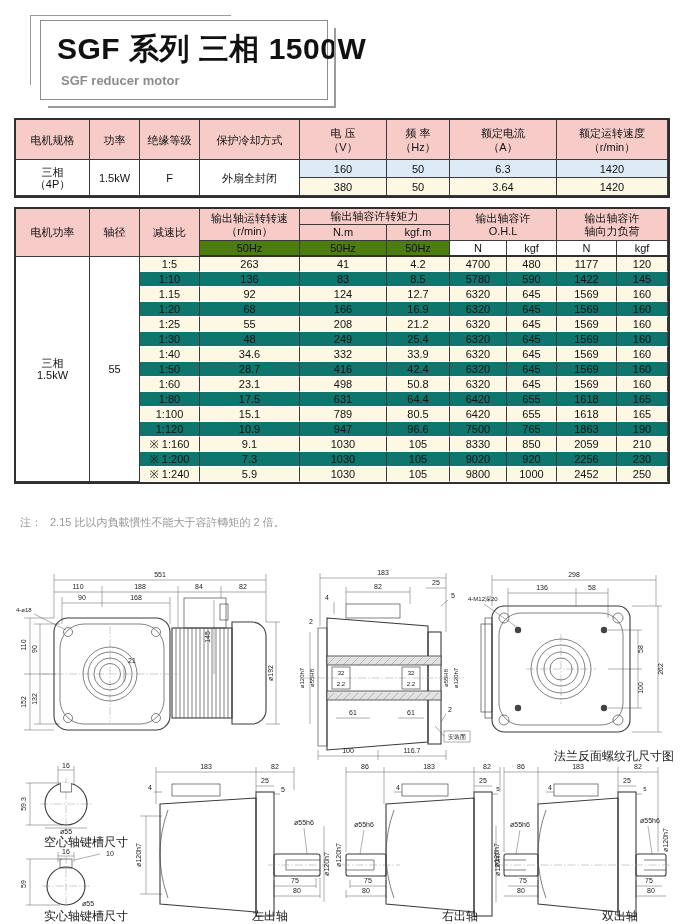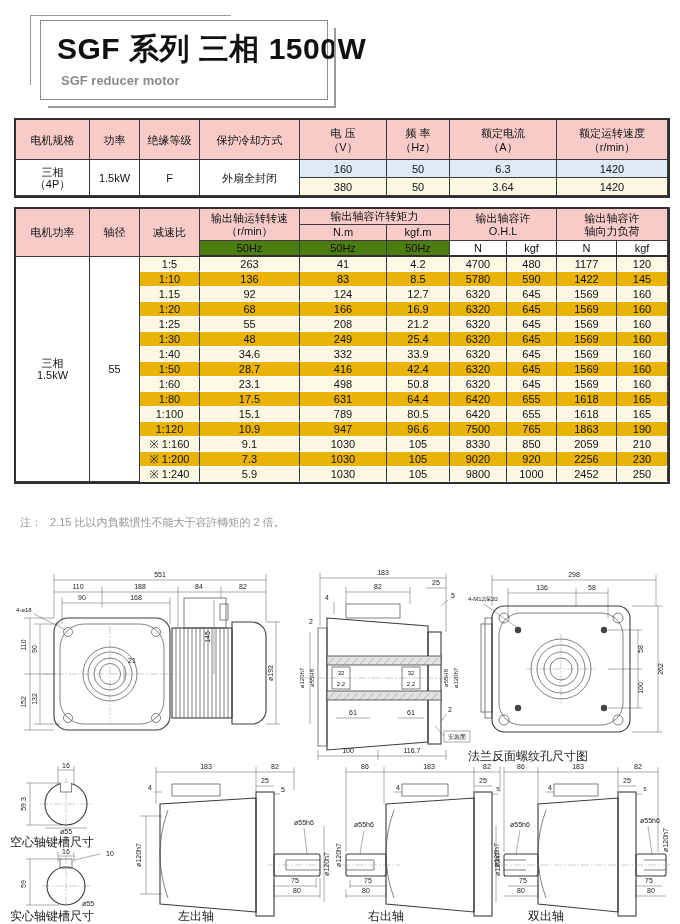--- a/index.html
+++ b/index.html
@@ -25,37 +25,37 @@
   .t1 td.wt{background:#fff}
   .t2{left:14px;top:207px;width:652px}
   .t2 td{border-right:1px solid #3a3a3a;border-bottom:1px solid #fff}
   .t2 .hd td{background:#f7ccc8;border-bottom:1px solid #3a3a3a;line-height:13px}
   .t2 .hd1 td{height:14px}
   .t2 .hd2 td{height:14px}
   .t2 .h3 td{background:#fff;height:16px;border-bottom:2px solid #2f2f2f}
   .t2 .h3 td.bl{background:#4d7c0f}
   .t2 td.wt{background:#fff;border-bottom:1px solid #3a3a3a}
   .t2 tr.ry td{background:#fcf8e3;height:15px}
-  .t2 tr.rb td{background:#eab308;height:15px}
+  .t2 tr.rb td{background:#0f766e;height:15px}
   .t2 tr.ry td.wt,.t2 tr.rb td.wt{background:#fff}
 
   
   .notes{left:20px;top:514px;display:flex;gap:8px;color:#989898;font-size:11px;line-height:16px}
 
   
   svg{position:absolute;overflow:visible}
   svg text{font-family:"Liberation Sans",sans-serif;font-size:7px;fill:#1a1a1a}
   svg text.tt{font-size:6px}
   .s{stroke:#3c3c3c;fill:none;stroke-width:1.1}
   .s2{stroke:#4a4a4a;fill:none;stroke-width:.7}
   .d{stroke:#6a6a6a;stroke-width:.55;fill:none}
   .cl{stroke:#999;stroke-width:.5;stroke-dasharray:8 2 1.5 2;fill:none}
   .hx{fill:#e2e2e2;stroke:#3c3c3c;stroke-width:.8}
   .hl{stroke:#777;stroke-width:.45;fill:none}
-  .cap{position:absolute;font-size:12px;color:#1a1a1a;text-align:left;white-space:nowrap}
+  .cap{position:absolute;font-size:12px;color:#1a1a1a;text-align:right;white-space:nowrap}
 </style>
 </head>
 <body>
 
 <div class="abs titlebox">
   <div class="title-main">SGF 系列 三相 1500W</div>
   <div class="title-sub">SGF reducer motor</div>
 </div>
 
 <table class="t1">

